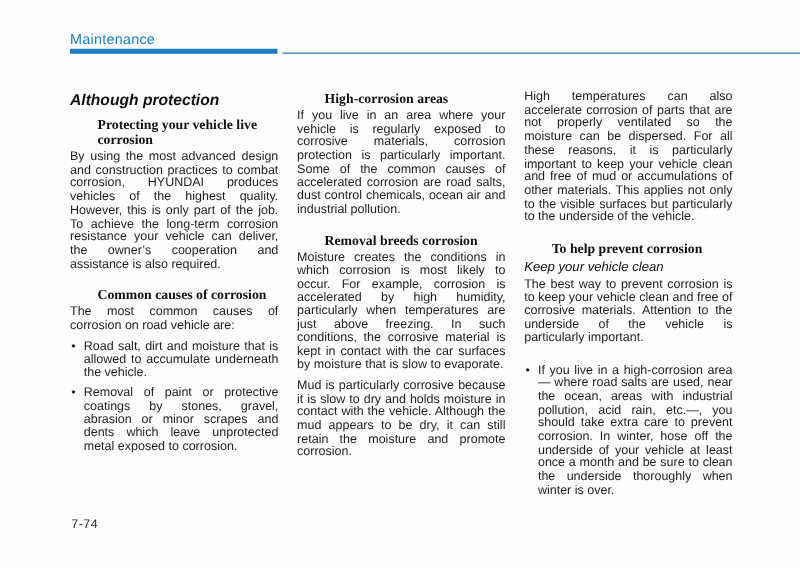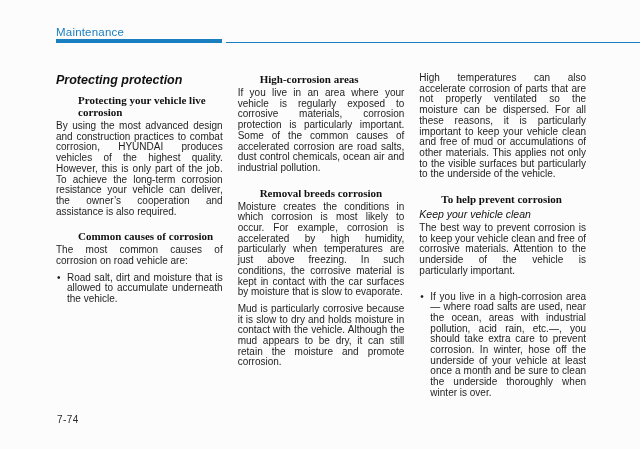--- a/index.html
+++ b/index.html
@@ -76,27 +76,28 @@
 
 <div class="page">
 
   <div class="header-label">Maintenance</div>
   <div class="header-bar"></div>
   <div class="header-line"></div>
 
   <div class="columns">
 
     <div class="col">
-      <div class="h1">Protecting protection</div>
+      <div class="h1">Although protection</div>
       <div class="h2">Protecting your vehicle live corrosion</div>
       <p class="p">By using the most advanced design and construction practices to combat corrosion, HYUNDAI produces vehicles of the highest quality. However, this is only part of the job. To achieve the long-term corrosion resistance your vehicle can deliver, the owner’s cooperation and assistance is also required.</p>
       <div class="h2 mt">Common causes of corrosion</div>
       <p class="p">The most common causes of corrosion on road vehicle are:</p>
       <ul class="bullets">
         <li>Road salt, dirt and moisture that is allowed to accumulate underneath the vehicle.</li>
+        <li>Removal of paint or protective coatings by stones, gravel, abrasion or minor scrapes and dents which leave unprotected metal exposed to corrosion.</li>
       </ul>
     </div>
 
     <div class="col">
       <div class="h2">High-corrosion areas</div>
       <p class="p">If you live in an area where your vehicle is regularly exposed to corrosive materials, corrosion protection is particularly important. Some of the common causes of accelerated corrosion are road salts, dust control chemicals, ocean air and industrial pollution.</p>
       <div class="h2 mt">Removal breeds corrosion</div>
       <p class="p">Moisture creates the conditions in which corrosion is most likely to occur. For example, corrosion is accelerated by high humidity, particularly when temperatures are just above freezing. In such conditions, the corrosive material is kept in contact with the car surfaces by moisture that is slow to evaporate.</p>
       <p class="p">Mud is particularly corrosive because it is slow to dry and holds moisture in contact with the vehicle. Although the mud appears to be dry, it can still retain the moisture and promote corrosion.</p>
     </div>

